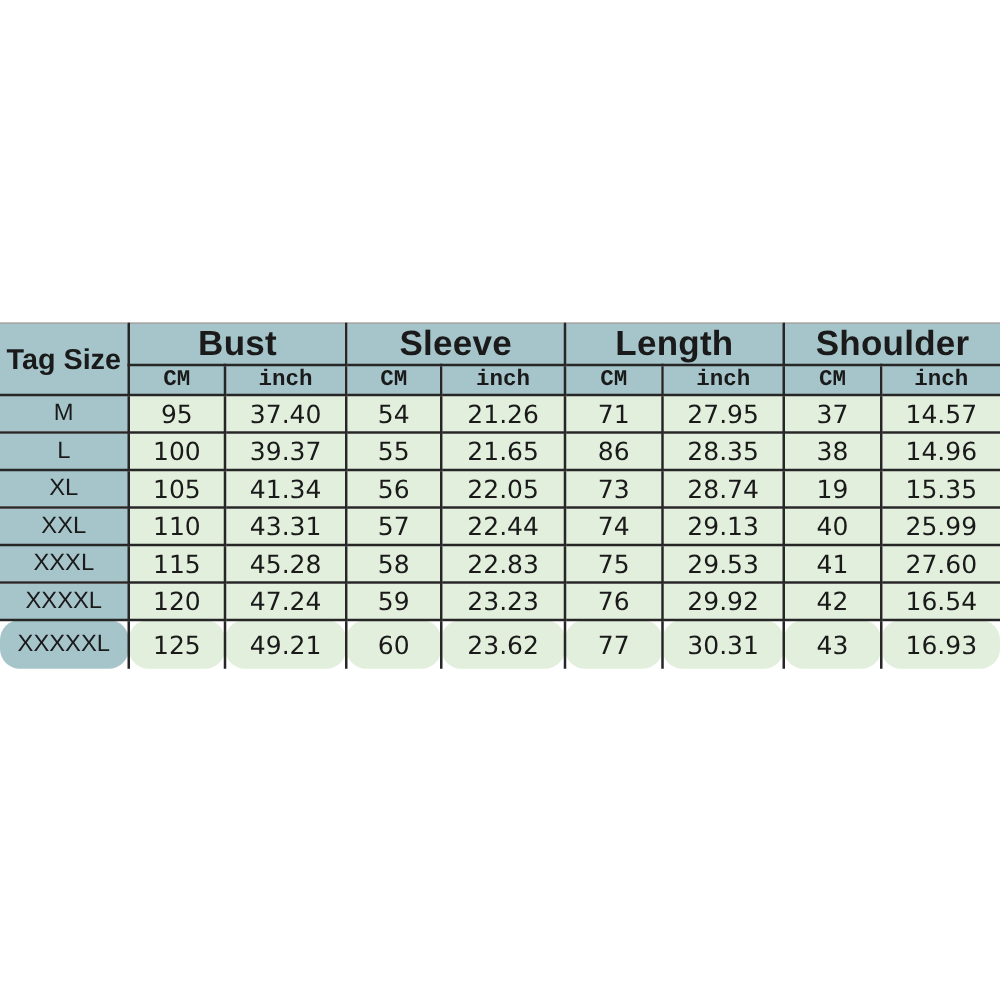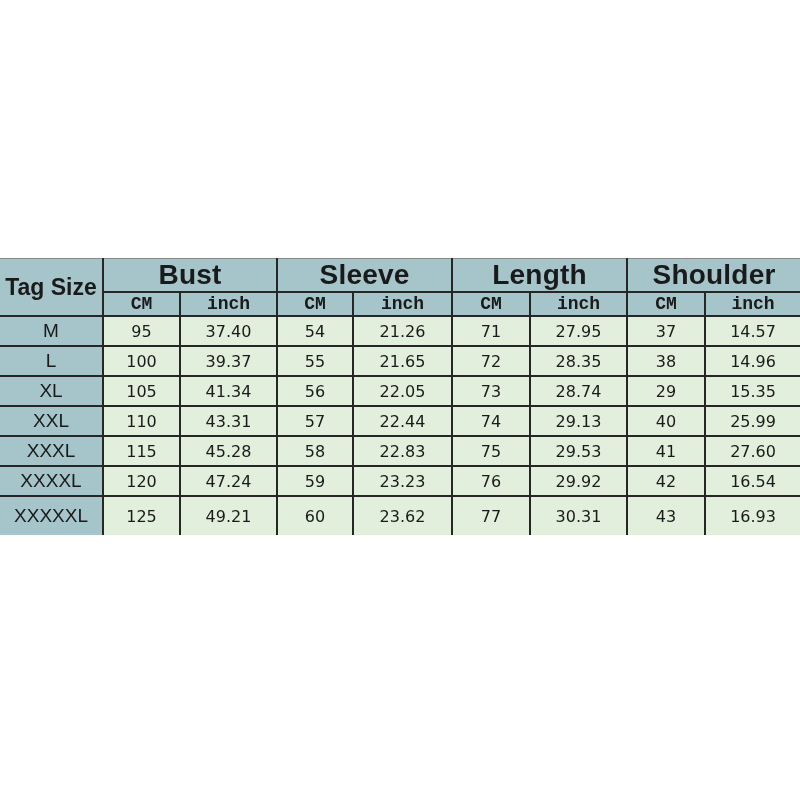--- a/index.html
+++ b/index.html
@@ -31,21 +31,21 @@
   .size-chart th, .size-chart td {
     border: 2px solid var(--border);
     text-align: center;
     vertical-align: middle;
     overflow: hidden;
     white-space: nowrap;
   }
   
   .edge-left   { border-left: none !important; }
   .edge-right  { border-right: none !important; }
-  .edge-bottom { border-bottom: none !important; }
+  .edge-bottom { border-bottom: none !important; border-radius: 16px; }
   .edge-top    { border-top: 1px solid rgba(38,38,38,0.55) !important; }
 
   thead tr.group-row   { height: 30px; }
   thead tr.unit-row    { height: 24px; }
   tbody tr.data-row    { height: 30px; }
   tbody tr.data-row.last { height: 39px; }
 
   th.corner {
     background: var(--header-bg);
     font-size: 23px;
@@ -63,21 +63,21 @@
     font-weight: bold;
     font-family: Liberation Mono, monospace;
   }
   td.size-label {
     background: var(--header-bg);
     font-size: 19px;
     font-family: "Liberation Sans", sans-serif;
   }
   td.value {
     background: var(--cell-bg);
-    font-size: 16px;
+    font-size: 20px;
     font-family: "DejaVu Sans", sans-serif;
   }
   
   col.c-tag  { width: 103px; }
   col.c-cm1  { width: 77px; }
   col.c-in1  { width: 97px; }
   col.c-cm2  { width: 76px; }
   col.c-in2  { width: 99px; }
   col.c-cm3  { width: 78px; }
   col.c-in3  { width: 97px; }
@@ -130,34 +130,34 @@
         <td class="value">27.95</td>
         <td class="value">37</td>
         <td class="value edge-right">14.57</td>
       </tr>
       <tr class="data-row">
         <td class="size-label edge-left">L</td>
         <td class="value">100</td>
         <td class="value">39.37</td>
         <td class="value">55</td>
         <td class="value">21.65</td>
-        <td class="value">72</td>
+        <td class="value">86</td>
         <td class="value">28.35</td>
         <td class="value">38</td>
         <td class="value edge-right">14.96</td>
       </tr>
       <tr class="data-row">
         <td class="size-label edge-left">XL</td>
         <td class="value">105</td>
         <td class="value">41.34</td>
         <td class="value">56</td>
         <td class="value">22.05</td>
         <td class="value">73</td>
         <td class="value">28.74</td>
-        <td class="value">29</td>
+        <td class="value">19</td>
         <td class="value edge-right">15.35</td>
       </tr>
       <tr class="data-row">
         <td class="size-label edge-left">XXL</td>
         <td class="value">110</td>
         <td class="value">43.31</td>
         <td class="value">57</td>
         <td class="value">22.44</td>
         <td class="value">74</td>
         <td class="value">29.13</td>

